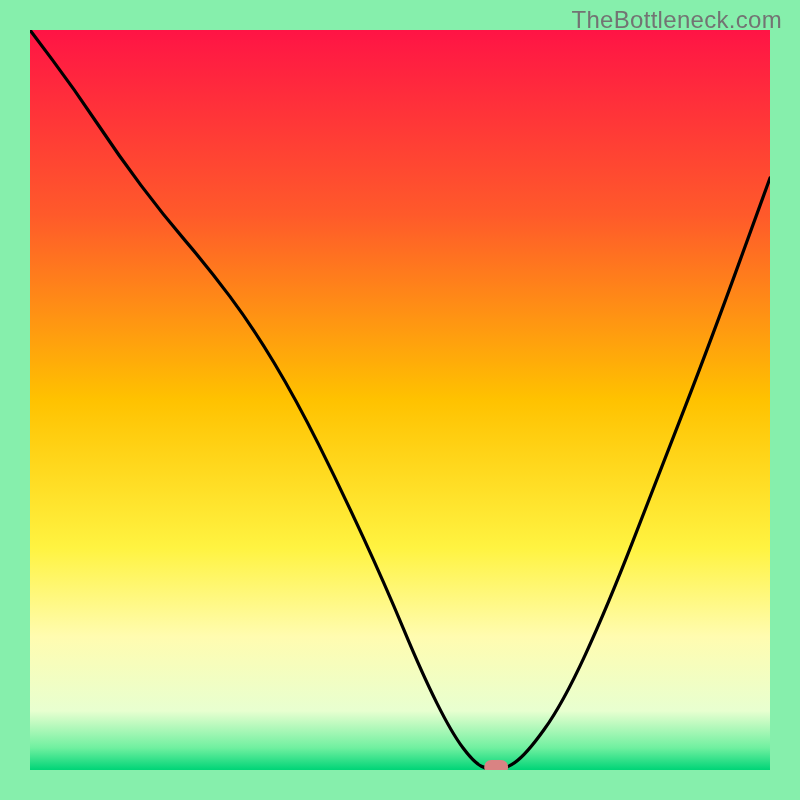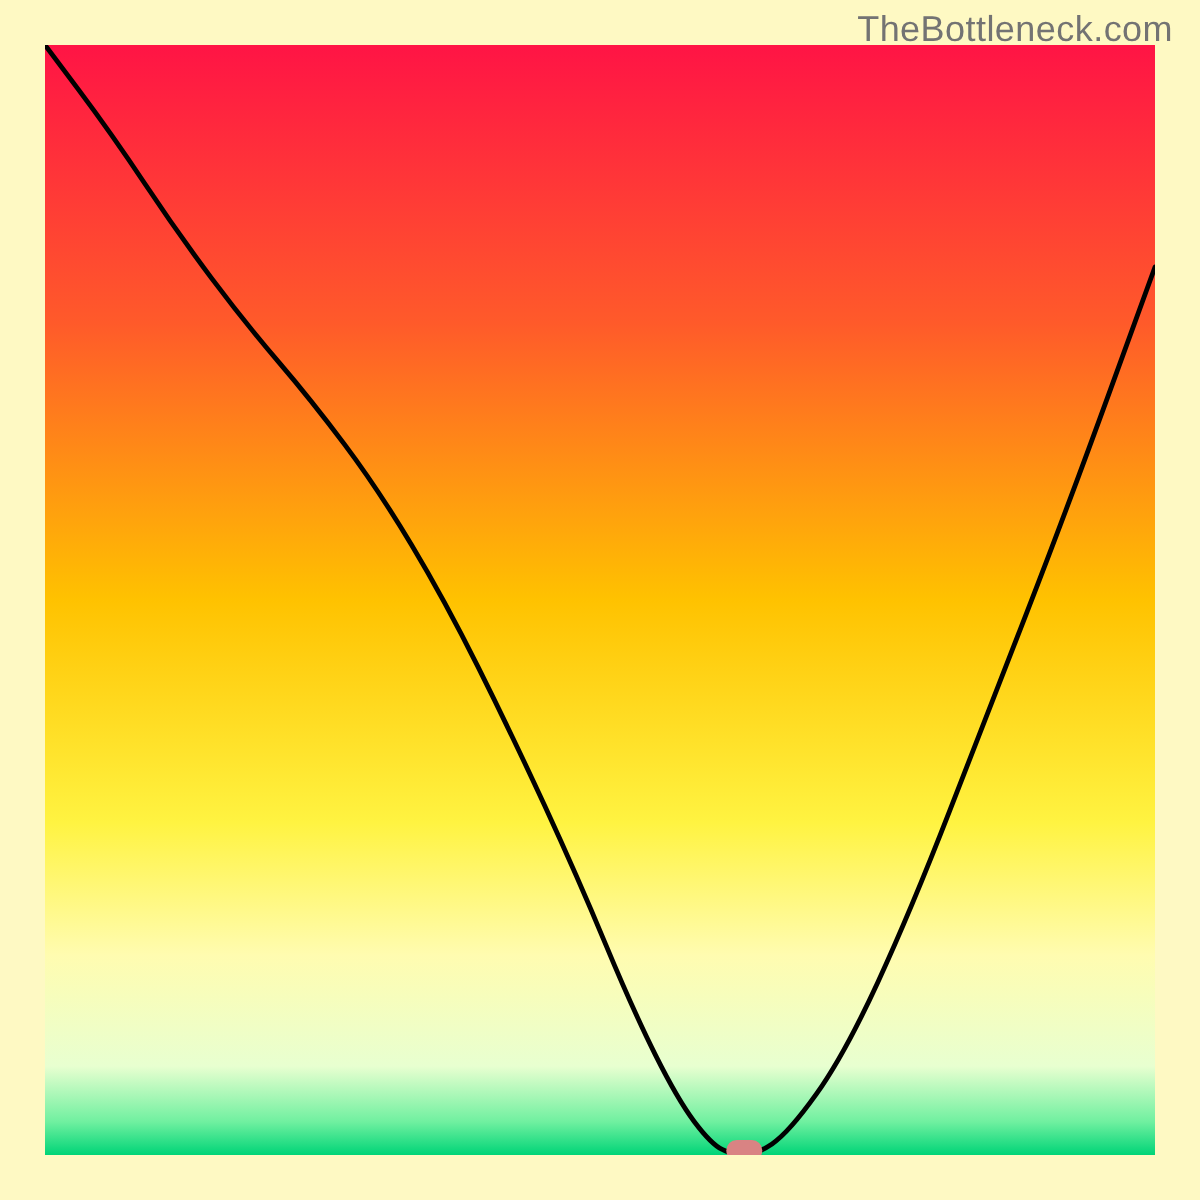--- a/index.html
+++ b/index.html
@@ -1,17 +1,17 @@
 <!DOCTYPE html>
 <html><head>
 <meta charset="utf-8">
 <style>
   * { margin: 0; padding: 0; box-sizing: border-box; }
   body { width: 800px; height: 800px; background: #000; position: relative; font-family: Arial, sans-serif; }
-  .container { width: 800px; height: 800px; position: relative; background: #fef9c3; }
+  .container { width: 800px; height: 800px; position: relative; background: #86efac; }
   .plot-area { position: absolute; left: 30px; top: 30px; width: 740px; height: 740px; }
   .watermark { position: absolute; top: 6px; right: 18px; color: #737373; font-size: 24px; font-weight: 500; font-family: Arial, sans-serif; letter-spacing: 0.3px; }
   svg { display: block; }
 </style>
 </head>
 <body>
 
 <div class="container">
 
   <div class="plot-area">

